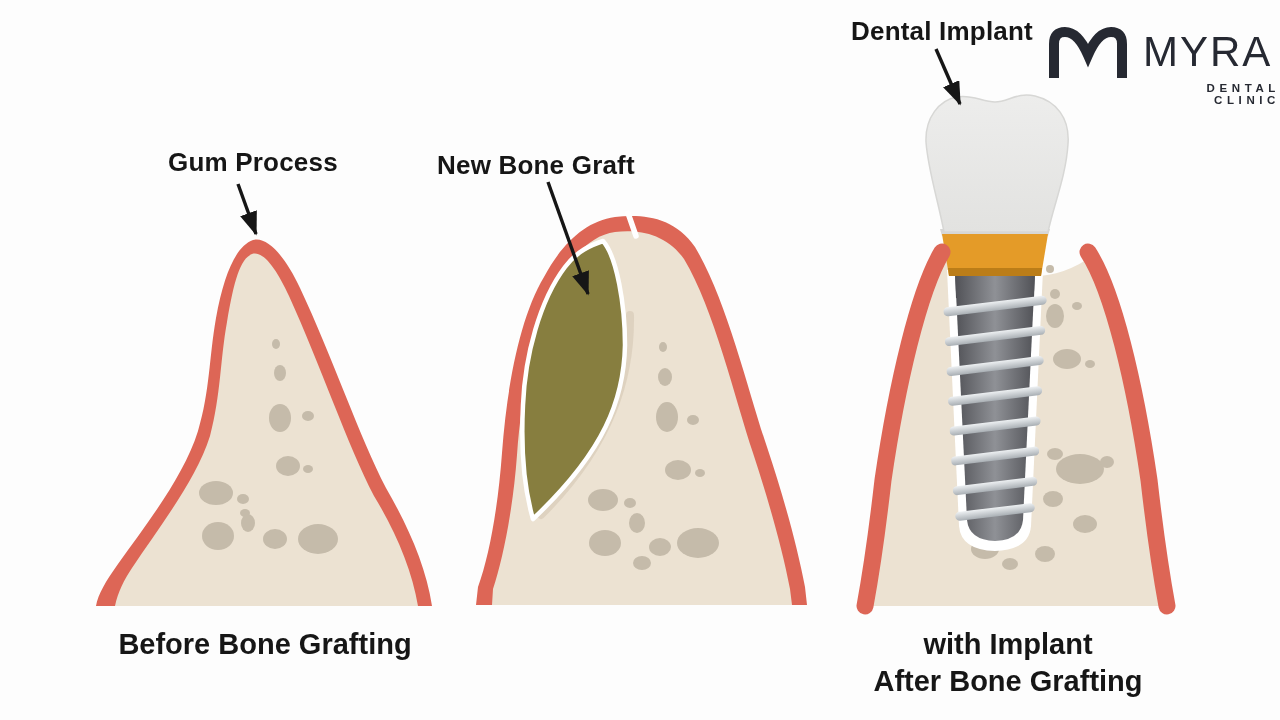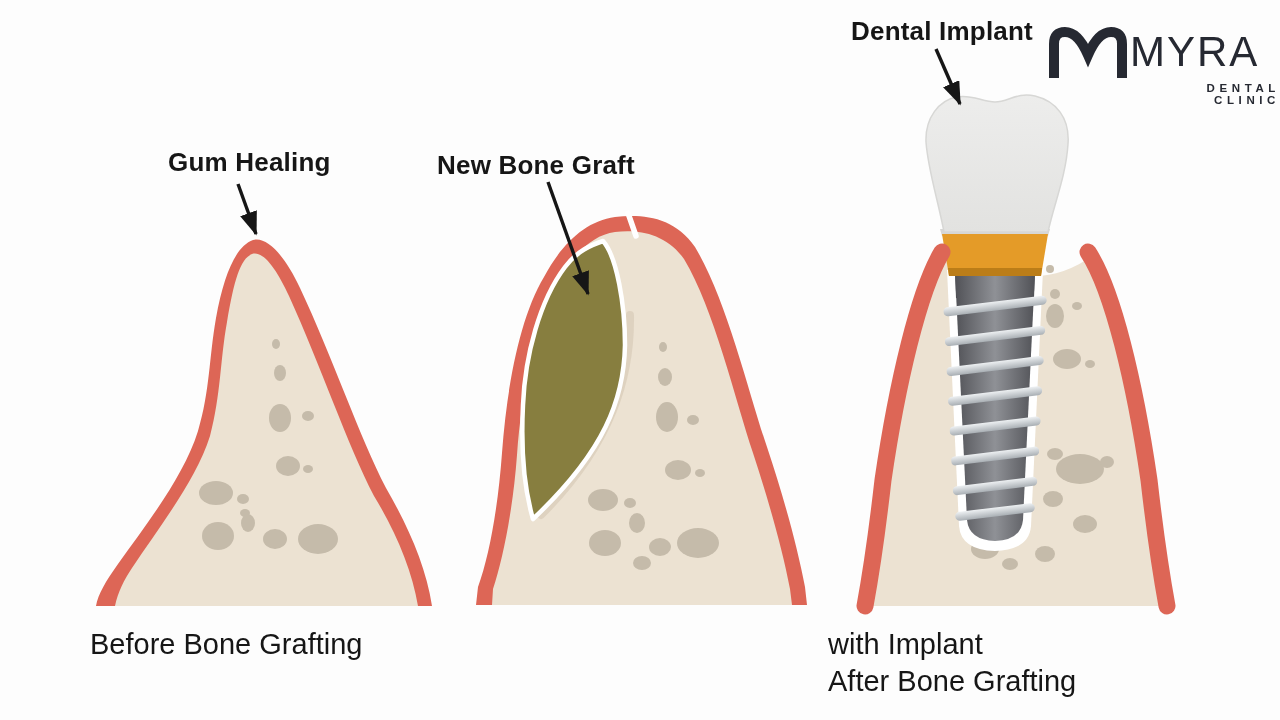--- a/index.html
+++ b/index.html
@@ -2,30 +2,30 @@
 <html style="--c-bg: #fdfdfd; --c-text: #161616; --c-white: #ffffff; --c-gum: #dd6656; --c-bone: #ece2d2; --c-spot: #c5bbaa; --c-graft: #877e3f; --c-shadow-cream: #dbcebb; --c-crown: #ededec; --c-crown-shade: #e2e2e0; --c-crown-edge: #d7d7d5; --c-abutment: #e49b28; --c-abutment-dark: #bb7d18; --c-metal-dark: #3e3f44; --c-metal-deep: #515257; --c-metal-mid: #8f9196; --c-thread-light: #eef1f3; --c-thread-dark: #a9afb4; --c-logo-ink: #262932;"><head>
 <meta charset="utf-8">
 <style>
   html,body{margin:0;padding:0;}
   body{width:1280px;height:720px;overflow:hidden;background:var(--c-bg,#fdfdfd);
        font-family:"Liberation Sans",sans-serif;position:relative;}
   .canvas{position:absolute;inset:0;}
   svg.abs{position:absolute;overflow:visible;}
   .label{position:absolute;font-size:26px;font-weight:700;color:var(--c-text,#141414);
          letter-spacing:.2px;white-space:nowrap;}
-  .caption{position:absolute;font-size:29px;font-weight:400;color:var(--c-text,#141414);
-           line-height:37px;text-align:left;white-space:nowrap;}
+  .caption{position:absolute;font-size:29px;font-weight:700;color:var(--c-text,#141414);
+           line-height:37px;text-align:center;white-space:nowrap;}
   .gum{fill:var(--c-gum);}
   .bone{fill:var(--c-bone);}
   .spot{fill:var(--c-spot);}
   .graft{fill:var(--c-graft);stroke:var(--c-white);stroke-width:4.5;stroke-linejoin:round;}
   .gumline{stroke:var(--c-gum);stroke-width:17;fill:none;stroke-linecap:round;}
   .arrowline{stroke:var(--c-text);stroke-width:3.4;fill:none;}
   .logo{position:absolute;left:1046px;top:24px;width:234px;}
-  .logo-row{display:flex;align-items:center;}
+  .logo-row{display:flex;align-items:center;gap:13px;}
   .logo-brand{font-size:42px;font-weight:500;letter-spacing:2px;color:var(--c-logo-ink,#262932);}
   .logo-tagline{font-size:11.5px;font-weight:600;letter-spacing:4.6px;
                 color:var(--c-logo-ink,#262932);margin:2px 0 0 97px;text-align:right;}
 </style>
 </head>
 <body>
 
 <div class="canvas">
 
   <svg class="abs" style="left:88px;top:226px" width="352" height="380" viewBox="0 0 352 380">
@@ -137,21 +137,21 @@
     <path fill="var(--c-crown-edge)" d="M95,145 L205,145 L203,152 L97,152 Z"></path>
     <path fill="var(--c-abutment)" d="M97,150 L203,150 L196,192 L104,192 Z"></path>
     <path fill="var(--c-abutment-dark)" d="M103,184 L197,184 L196,192 L104,192 Z"></path>
     <path fill="url(#gradCrown)" stroke="var(--c-crown-edge)" stroke-width="1.5" d="M99,148 C93,116 83,86 81,58 C80,34 94,16 112,13 C126,10 138,18 150,18
          C163,18 172,8 190,12 C211,17 225,34 223,60 C221,92 209,120 203,148 Z"></path>
 
     <path class="gumline" d="M97,168 C74,206 52,300 38,396 C33,440 27,484 20,522"></path>
     <path class="gumline" d="M243,168 C268,206 290,300 304,396 C309,440 315,484 322,522"></path>
   </svg>
 
-  <div class="label" style="left:168px;top:147px">Gum Healing</div>
+  <div class="label" style="left:168px;top:147px">Gum Process</div>
   <svg class="abs" style="left:228px;top:178px" width="44" height="72" viewBox="0 0 44 72">
     <defs>
         <marker id="ah1" markerWidth="9" markerHeight="7" refX="6.5" refY="2.6" orient="auto" markerUnits="strokeWidth">
       <path d="M0,0 L7,2.6 L0,5.2 Z" fill="var(--c-text)"></path>
         </marker>
       </defs>
     <path class="arrowline" d="M10,6 L28,56" marker-end="url(#ah1)"></path>
   </svg>
 
   <div class="label" style="left:437px;top:150px">New Bone Graft</div>

